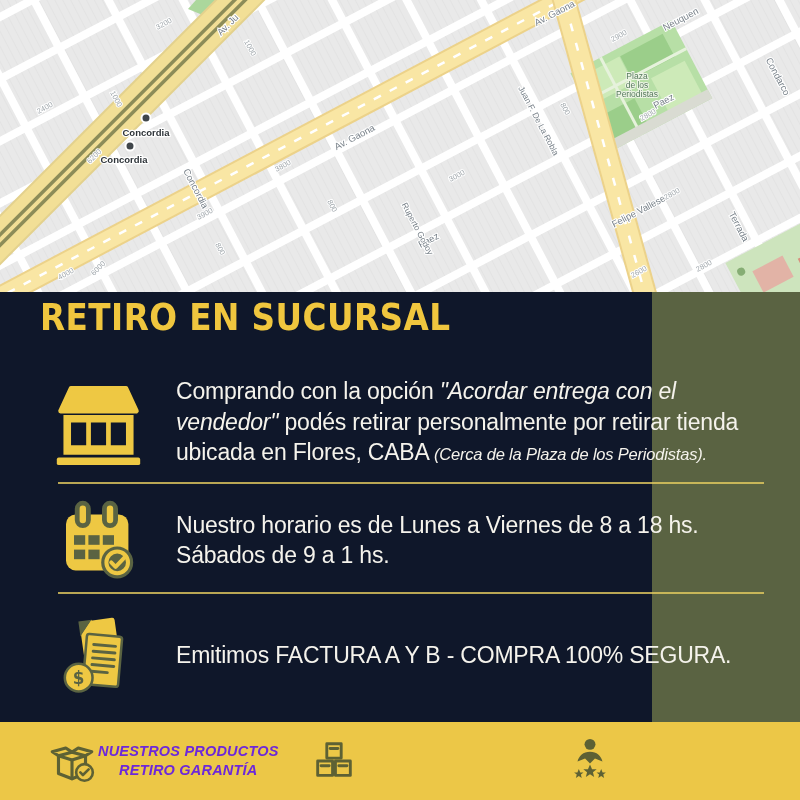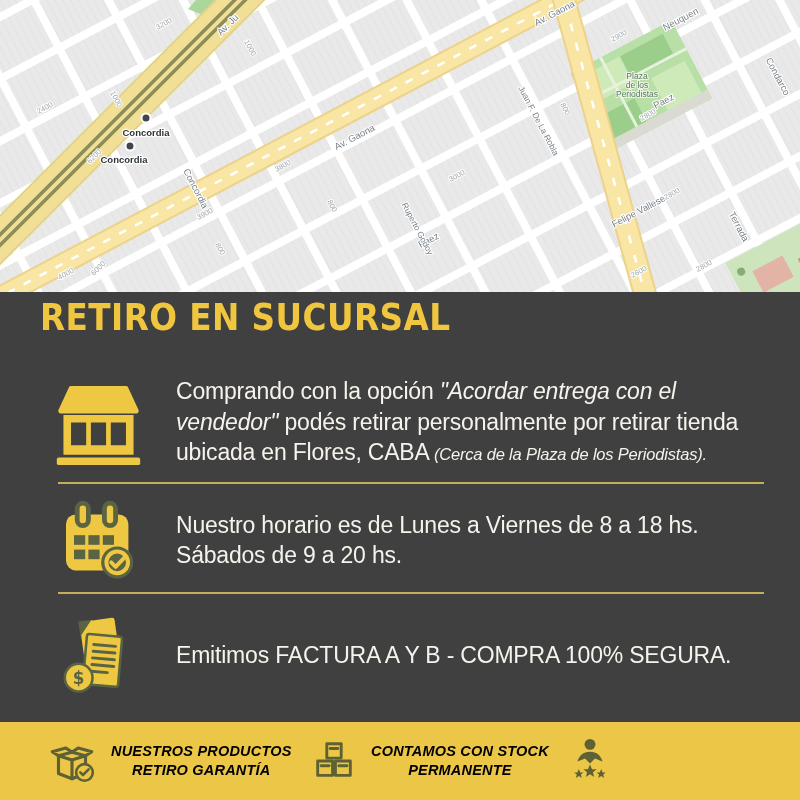--- a/index.html
+++ b/index.html
@@ -13,40 +13,40 @@
       paint-order:stroke;stroke:#ffffff;stroke-width:2.2px;text-anchor:middle;}
   .ml-sm{font-size:8.5px;}
   .mnum{font-family:"Liberation Sans",sans-serif;font-size:7.5px;fill:#9fa6ab;
       paint-order:stroke;stroke:#ffffff;stroke-width:2px;text-anchor:middle;}
   .mst{font-family:"Liberation Sans",sans-serif;font-size:9.5px;font-weight:700;fill:#2e3439;
       paint-order:stroke;stroke:#ffffff;stroke-width:2.4px;text-anchor:middle;}
   .mpark{font-family:"Liberation Sans",sans-serif;font-size:8.5px;fill:#55795b;
       paint-order:stroke;stroke:#eef5e7;stroke-width:2px;text-anchor:middle;}
 
   
-  .info-section{position:absolute;top:292px;left:0;width:800px;height:430px;background:#404040;color:#f5f3ec;}
+  .info-section{position:absolute;top:292px;left:0;width:652px;height:430px;background:#0f172a;color:#f5f3ec;}
   .title{position:absolute;left:40px;top:3px;margin:0;color:#f0c63e;
          font-family:"DejaVu Sans",sans-serif;font-weight:800;font-size:38px;letter-spacing:.5px;
          transform:scaleX(.86);transform-origin:left center;white-space:nowrap;}
   .row{position:absolute;left:50px;width:710px;display:flex;align-items:center;}
   .row .icon-box{flex:0 0 96px;display:flex;justify-content:center;align-items:center;}
   .row .text{margin:0 0 0 30px;width:572px;font-size:23px;line-height:1.32;letter-spacing:-.2px;}
   .row1{top:78px;height:104px;}
   .row2{top:204px;height:88px;}
   .row3{top:316px;height:94px;}
   .b{font-weight:400;}
   .it{font-style:italic;}
   .small-it{font-style:italic;font-size:16.5px;}
   .divider{position:absolute;left:58px;width:706px;height:2px;background:rgba(228,202,95,.8);}
   .d1{top:190px;}
   .d2{top:300px;}
 
   
   .footer{position:absolute;top:722px;left:0;width:800px;height:78px;background:#ecc747;}
-  .footer-item{position:absolute;top:0;height:78px;display:flex;align-items:center;gap:13px;color:#000000;}
+  .footer-item{position:absolute;top:0;height:78px;display:flex;align-items:center;color:#6d28d9;}
   .fi1{left:46px;}
   .fi2{left:310px;}
   .fi3{left:564px;}
   .footer-text{font-size:14.5px;font-weight:800;font-style:italic;text-align:center;
                line-height:1.3;letter-spacing:.2px;white-space:nowrap;}
 </style>
 </head>
 <body>
 
 <div class="canvas">
@@ -218,21 +218,21 @@
               <rect x="38" y="44" width="14" height="12"></rect>
             <rect x="56" y="44" width="14" height="12"></rect>
               <rect x="20" y="62" width="14" height="12"></rect>
             <rect x="38" y="62" width="14" height="12"></rect>
           </g>
           <circle cx="74" cy="78" r="20" fill="#5a6342"></circle>
           <circle cx="74" cy="78" r="13.5" fill="#5a6342" stroke="#eec843" stroke-width="5"></circle>
           <path d="M66.5 78 l5.5 5.5 l11 -11.5" fill="none" stroke="#eec843" stroke-width="5" stroke-linecap="round" stroke-linejoin="round"></path>
         </svg>
       </div>
-      <p class="text"><span>Nuestro horario es de </span><span class="b">Lunes a Viernes de 8 a 18 hs.</span><br><span class="b">Sábados de 9 a 20 hs.</span></p>
+      <p class="text"><span>Nuestro horario es de </span><span class="b">Lunes a Viernes de 8 a 18 hs.</span><br><span class="b">Sábados de 9 a 1 hs.</span></p>
     </div>
 
     <div class="divider d2"></div>
 
     <div class="row row3">
       <div class="icon-box">
         <svg width="84" height="84" viewBox="0 0 100 100">
           <g transform="rotate(-8 52 40)">
             <rect x="32" y="8" width="42" height="58" rx="3" fill="#eec843"></rect>
             <path d="M31 7 L47 7 L31 25 Z" fill="#5a6342"></path>
@@ -277,21 +277,20 @@
       <svg width="48" height="48" viewBox="0 0 100 100">
         <g fill="none" stroke="#5d6134" stroke-width="6" stroke-linejoin="round" stroke-linecap="round">
           <rect x="35" y="14" width="30" height="30"></rect>
           <rect x="16" y="50" width="31" height="30"></rect>
           <rect x="53" y="50" width="31" height="30"></rect>
           <line x1="42" y1="24" x2="58" y2="24"></line>
           <line x1="23" y1="60" x2="40" y2="60"></line>
           <line x1="60" y1="60" x2="77" y2="60"></line>
         </g>
       </svg>
-      <div class="footer-text"><span>CONTAMOS CON STOCK</span><br><span>PERMANENTE</span></div>
     </div>
 
     <div class="footer-item fi3">
       <svg width="52" height="52" viewBox="0 0 100 100">
         <g fill="#5d6134">
           <circle cx="50" cy="18" r="10.5"></circle>
           <path d="M50 32 C37 32 28.5 40 26 51 L40.5 45 L50 55 L59.5 45 L74 51 C71.5 40 63 32 50 32 Z"></path>
           <path d="M0 -10 L2.9 -3.1 L9.5 -3.1 L4.2 1.2 L5.9 8.1 L0 4 L-5.9 8.1 L-4.2 1.2 L-9.5 -3.1 L-2.9 -3.1 Z" transform="translate(50,70) scale(1.35)"></path>
           <path d="M0 -10 L2.9 -3.1 L9.5 -3.1 L4.2 1.2 L5.9 8.1 L0 4 L-5.9 8.1 L-4.2 1.2 L-9.5 -3.1 L-2.9 -3.1 Z" transform="translate(28.5,75) scale(0.95)"></path>
           <path d="M0 -10 L2.9 -3.1 L9.5 -3.1 L4.2 1.2 L5.9 8.1 L0 4 L-5.9 8.1 L-4.2 1.2 L-9.5 -3.1 L-2.9 -3.1 Z" transform="translate(71.5,75) scale(0.95)"></path>

